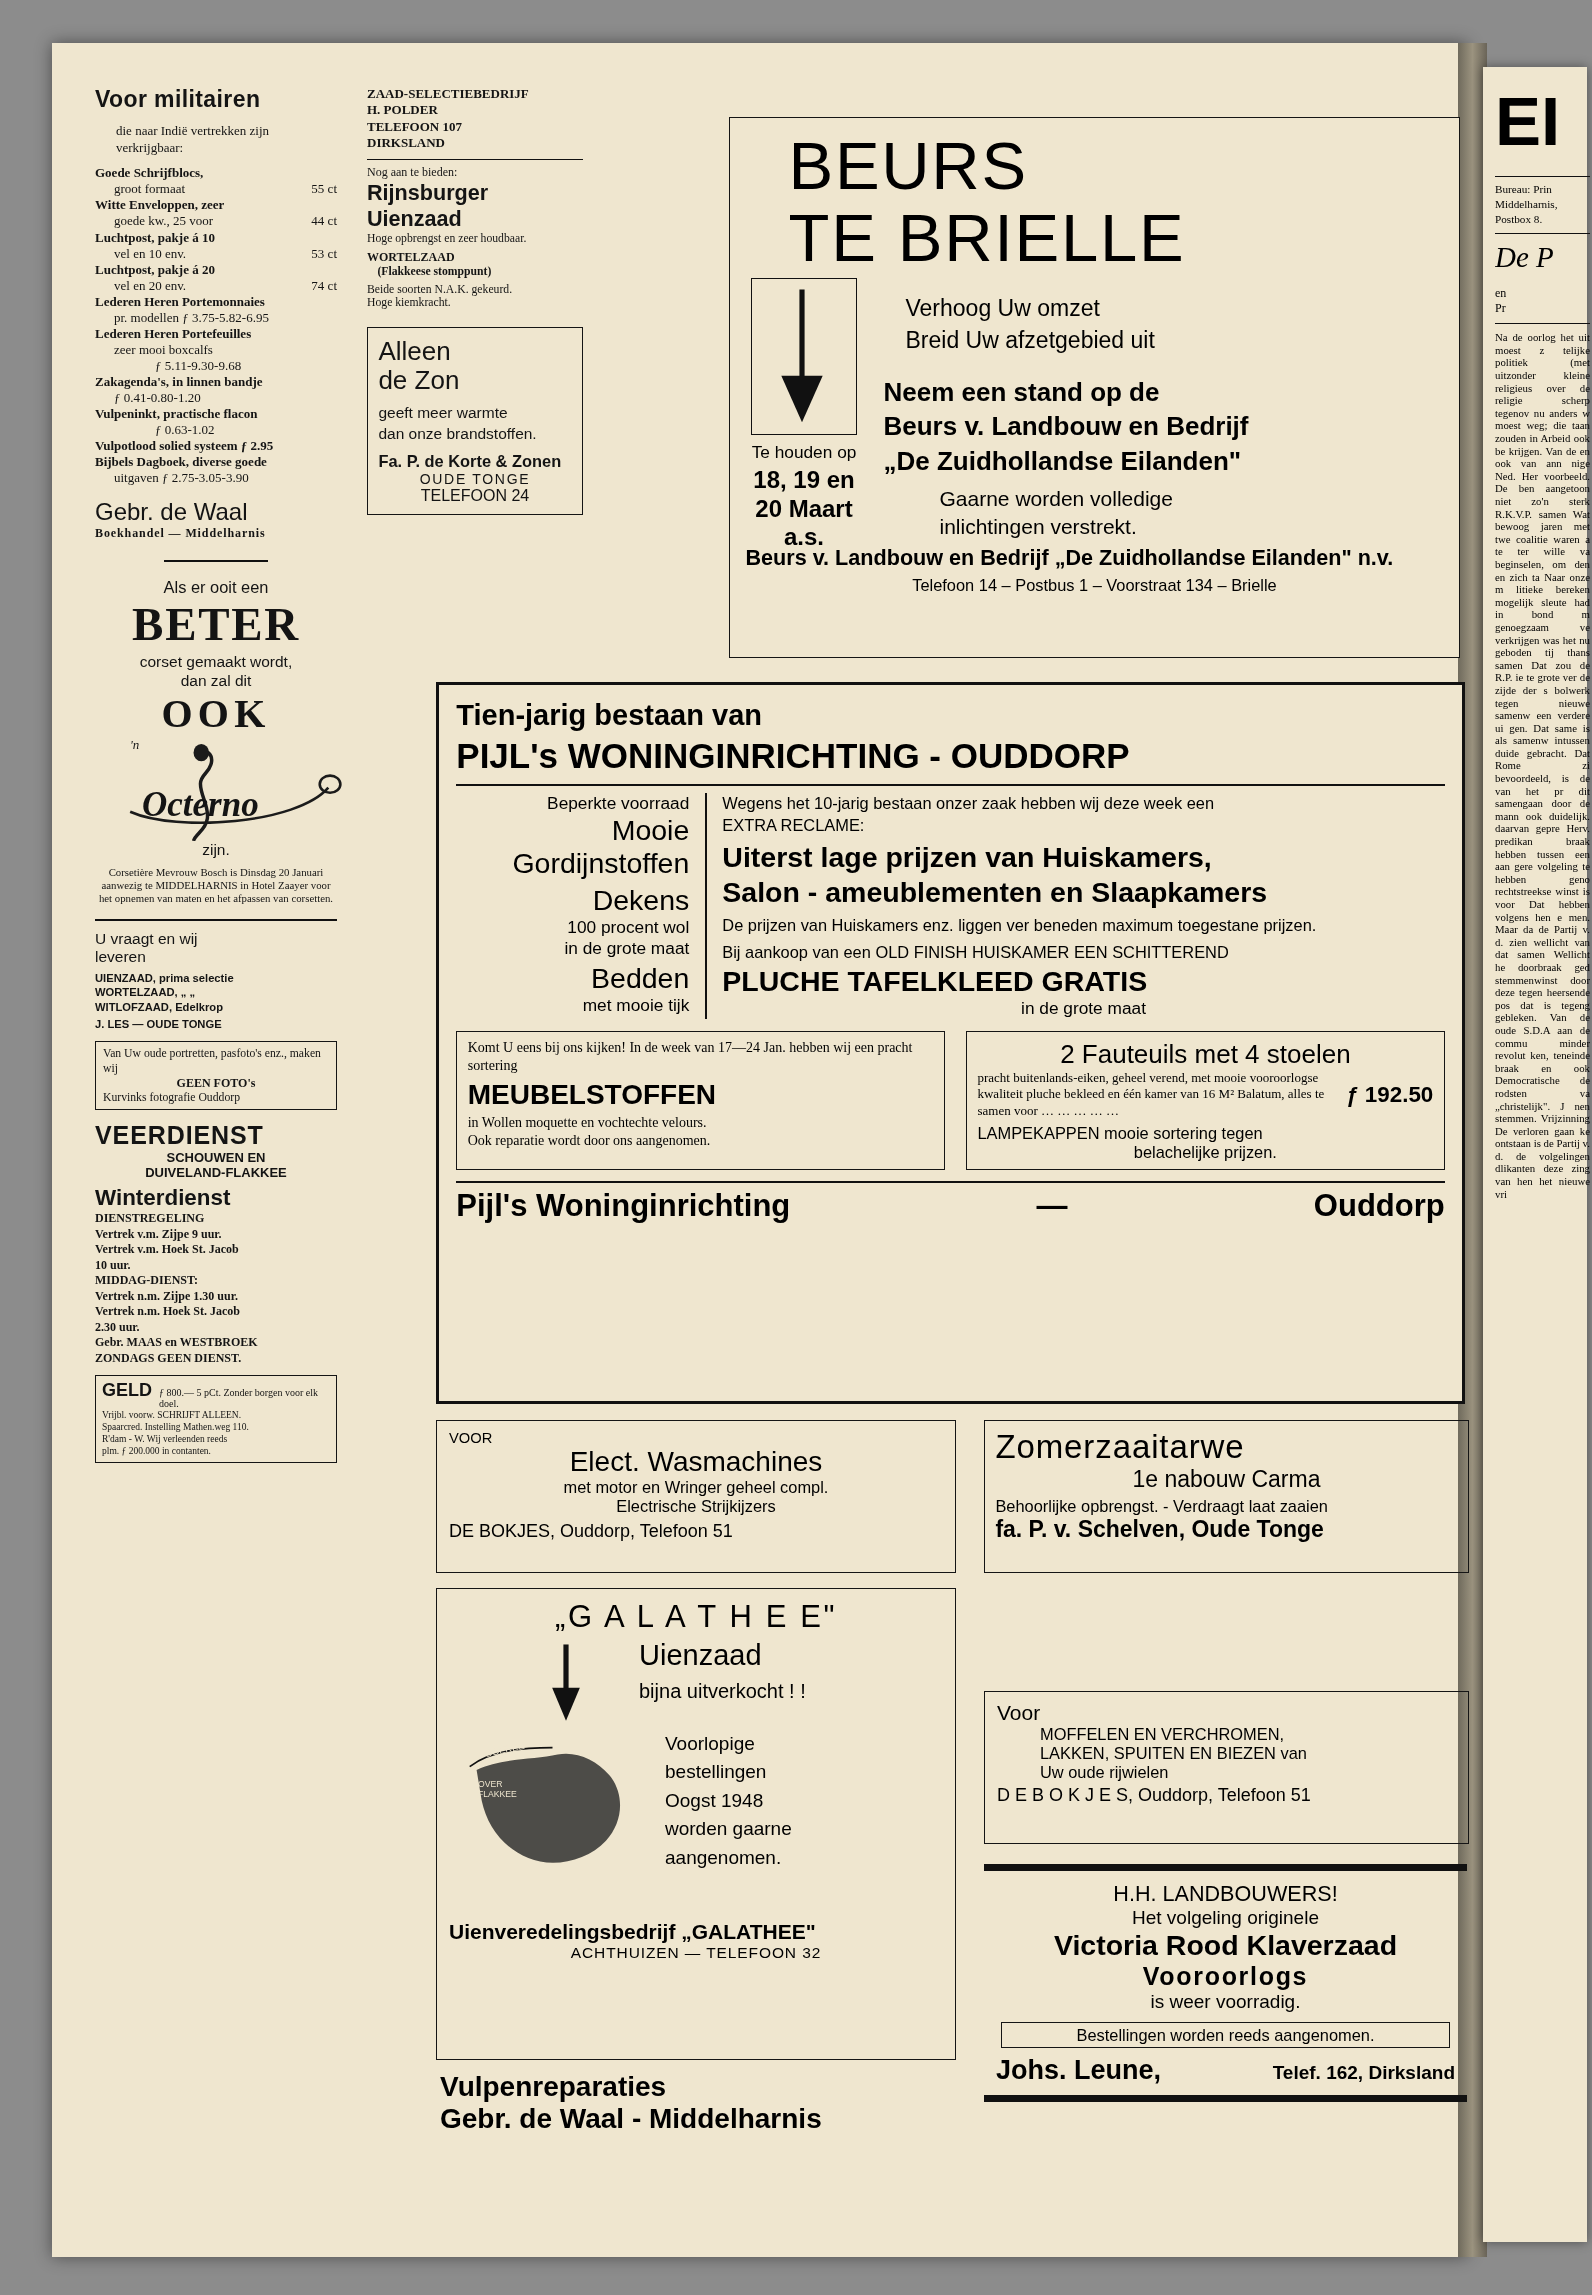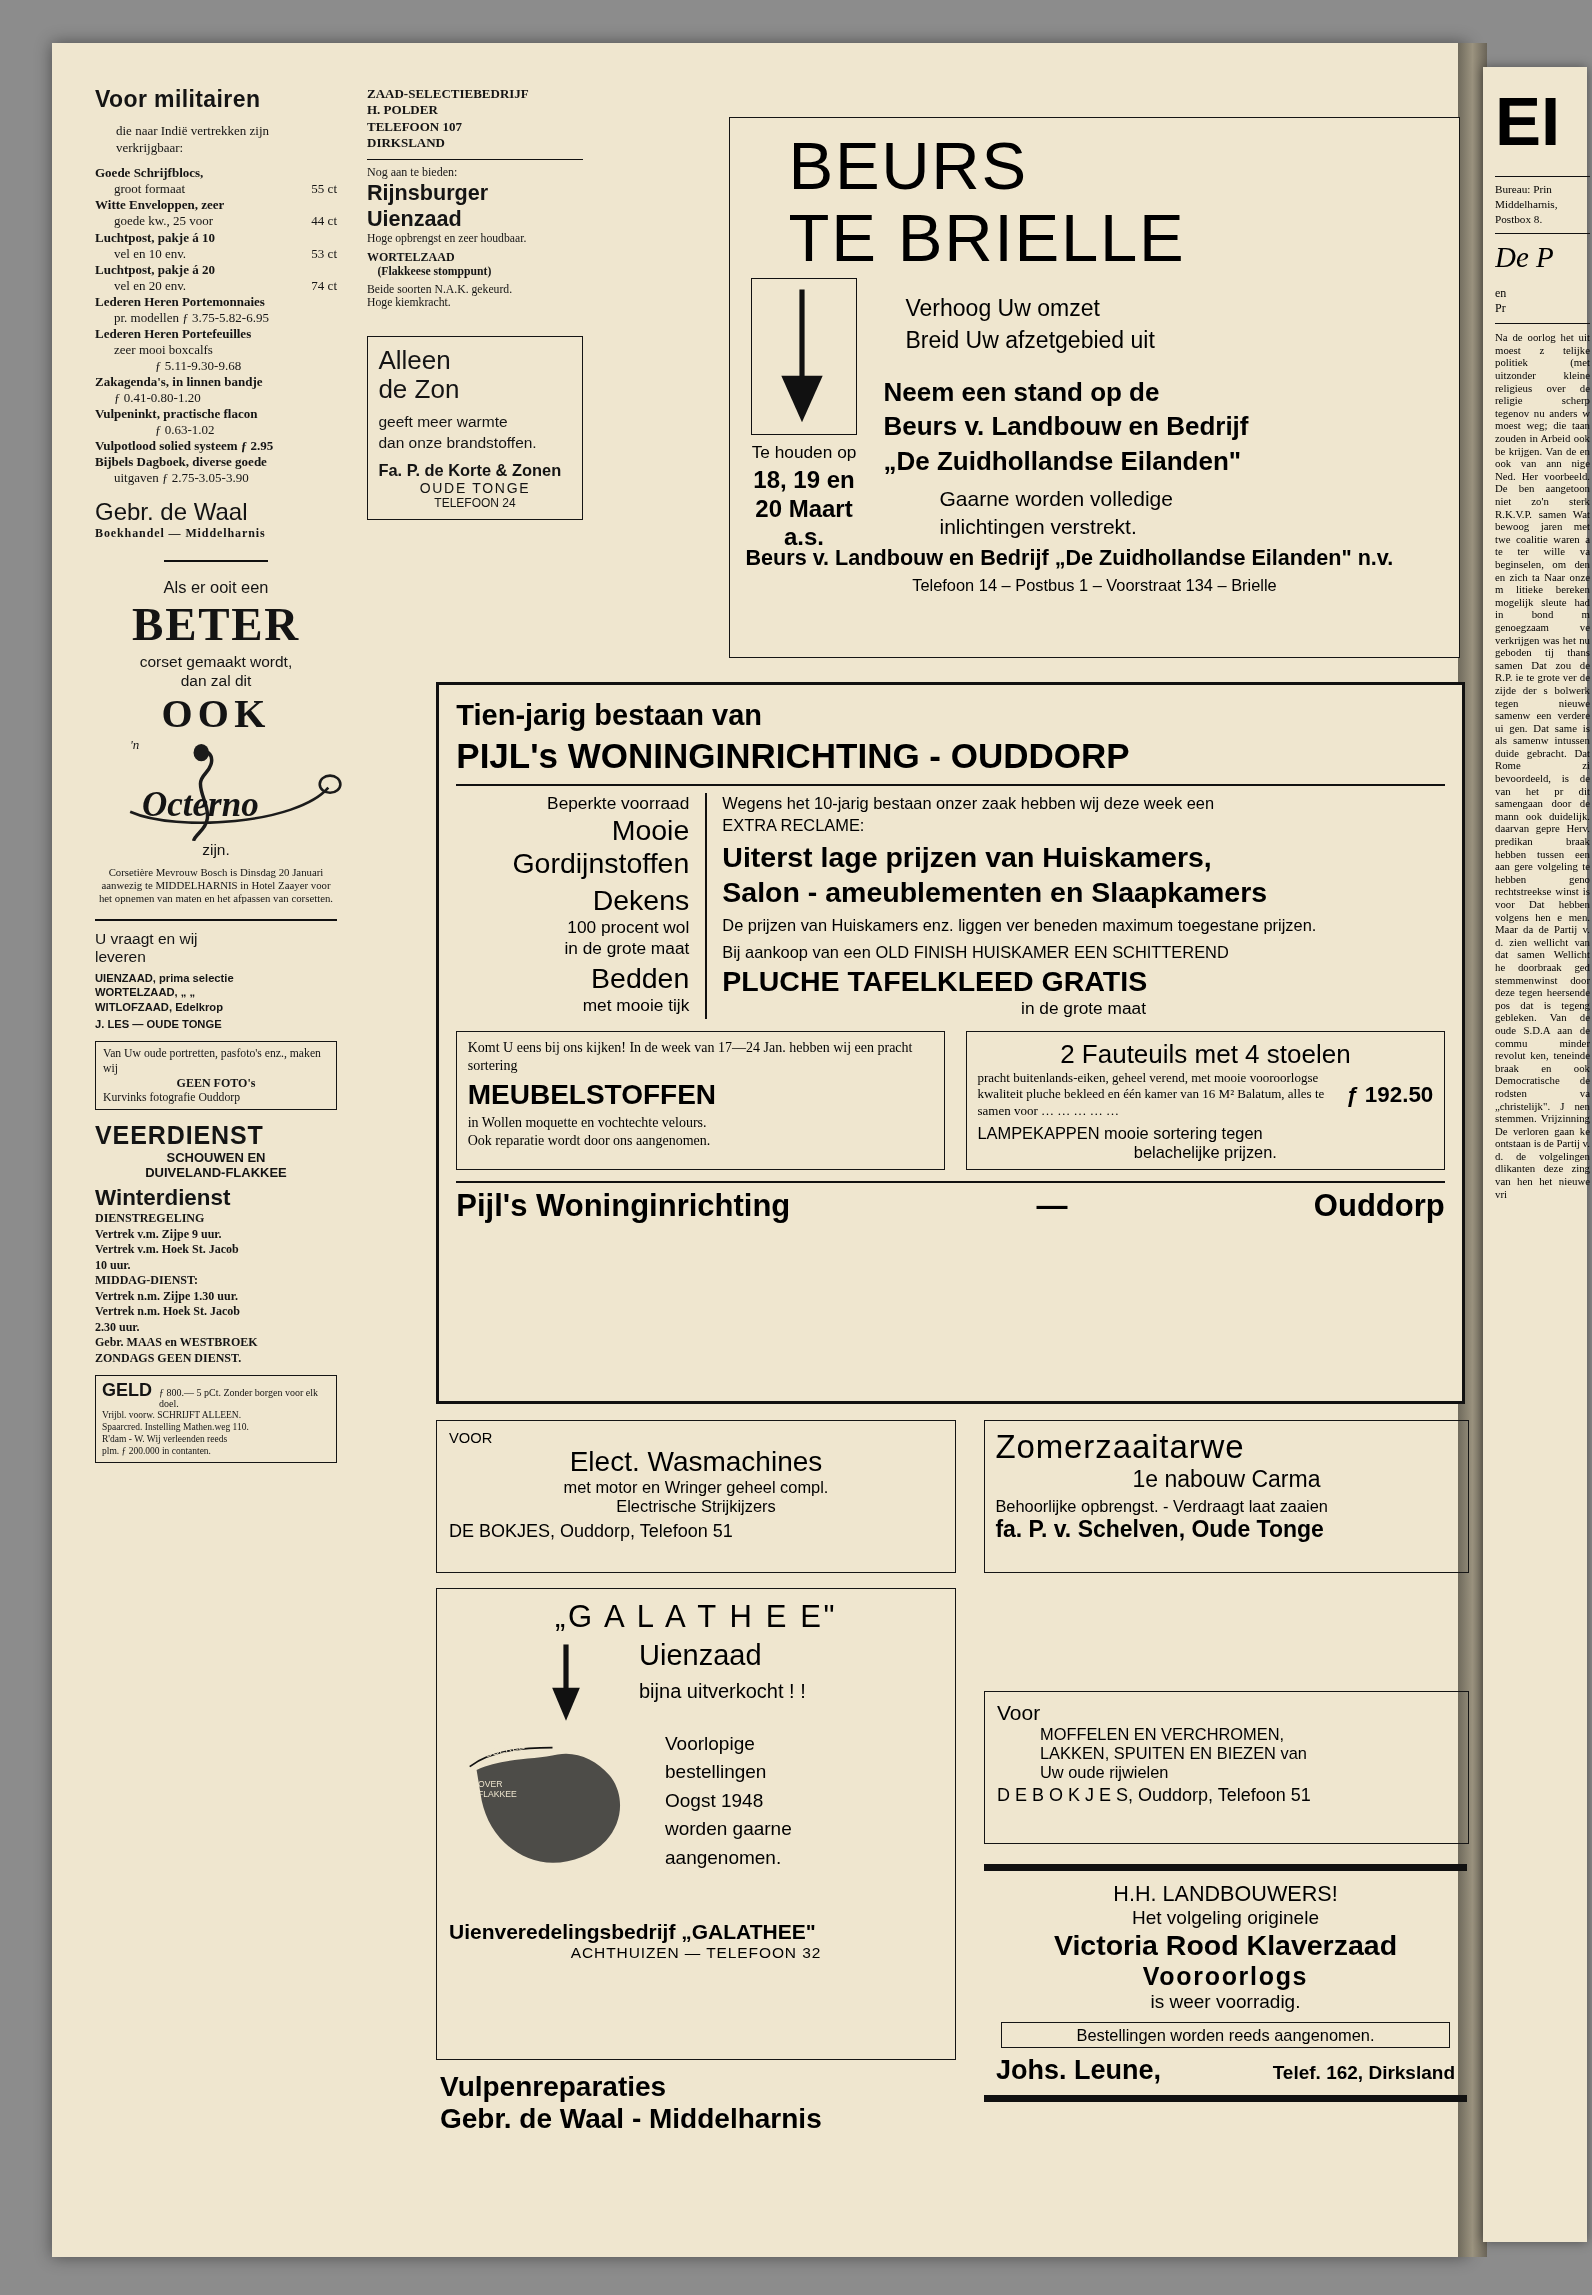--- a/index.html
+++ b/index.html
@@ -182,28 +182,28 @@
       <div style="border-top:1.7px solid #111;margin:7px 0 5.2px 0;"></div>
       <div style="font-size:12px;">Nog aan te bieden:</div>
       <div class="rij">Rijnsburger  Uienzaad</div>
       <div style="font-size:11.7px;line-height:14.7px;">Hoge opbrengst en zeer houdbaar.</div>
       <div class="b" style="font-size:12px;margin-top:3.5px;">WORTELZAAD</div>
       <div class="b" style="font-size:11.7px;margin-left:10.4px;">(Flakkeese stomppunt)</div>
       <div style="font-size:11.7px;margin-top:5.2px;">Beide soorten N.A.K. gekeurd.</div>
       <div style="font-size:11.7px;">Hoge kiemkracht.</div>
     </div>
 
-    <div class="box" style="margin-top:27px;padding:8.6px 10.4px;">
+    <div class="box" style="margin-top:18px;padding:8.6px 10.4px;">
       <div class="zon">Alleen</div>
       <div class="zon">de Zon</div>
       <div style="font-family:'Liberation Sans',sans-serif;font-size:15.5px;line-height:21px;margin-top:7px;">geeft meer warmte</div>
       <div style="font-family:'Liberation Sans',sans-serif;font-size:15.5px;line-height:21px;">dan onze brandstoffen.</div>
       <div class="korte" style="margin-top:8.6px;">Fa. P. de Korte &amp; Zonen</div>
       <div class="ctr" style="font-family:'Liberation Sans',sans-serif;font-size:14px;letter-spacing:1.7px;">OUDE TONGE</div>
-      <div class="ctr" style="font-family:'Liberation Sans',sans-serif;font-size:12px;text-align:center;">TELEFOON 24</div>
+      <div class="ctr" style="font-family:'Liberation Sans',sans-serif;font-size:16px;text-align:center;">TELEFOON 24</div>
     </div>
   </div>
 
   <div class="col box" style="left:729px;top:117px;width:729px;height:539px;background:#efe6cf;">
     <div style="padding:12px 15.5px;">
       <div style="font-family:'Liberation Sans',sans-serif;font-size:67px;line-height:72px;letter-spacing:1.7px;padding-left:43px;">BEURS</div>
       <div style="font-family:'Liberation Sans',sans-serif;font-size:67px;line-height:72px;letter-spacing:1.7px;padding-left:43px;">TE BRIELLE</div>
       <div style="position:relative;height:259px;margin-top:3.5px;">
 
         <div style="position:absolute;left:5.2px;top:0;width:104px;height:155px;border:1.7px solid #111;">

